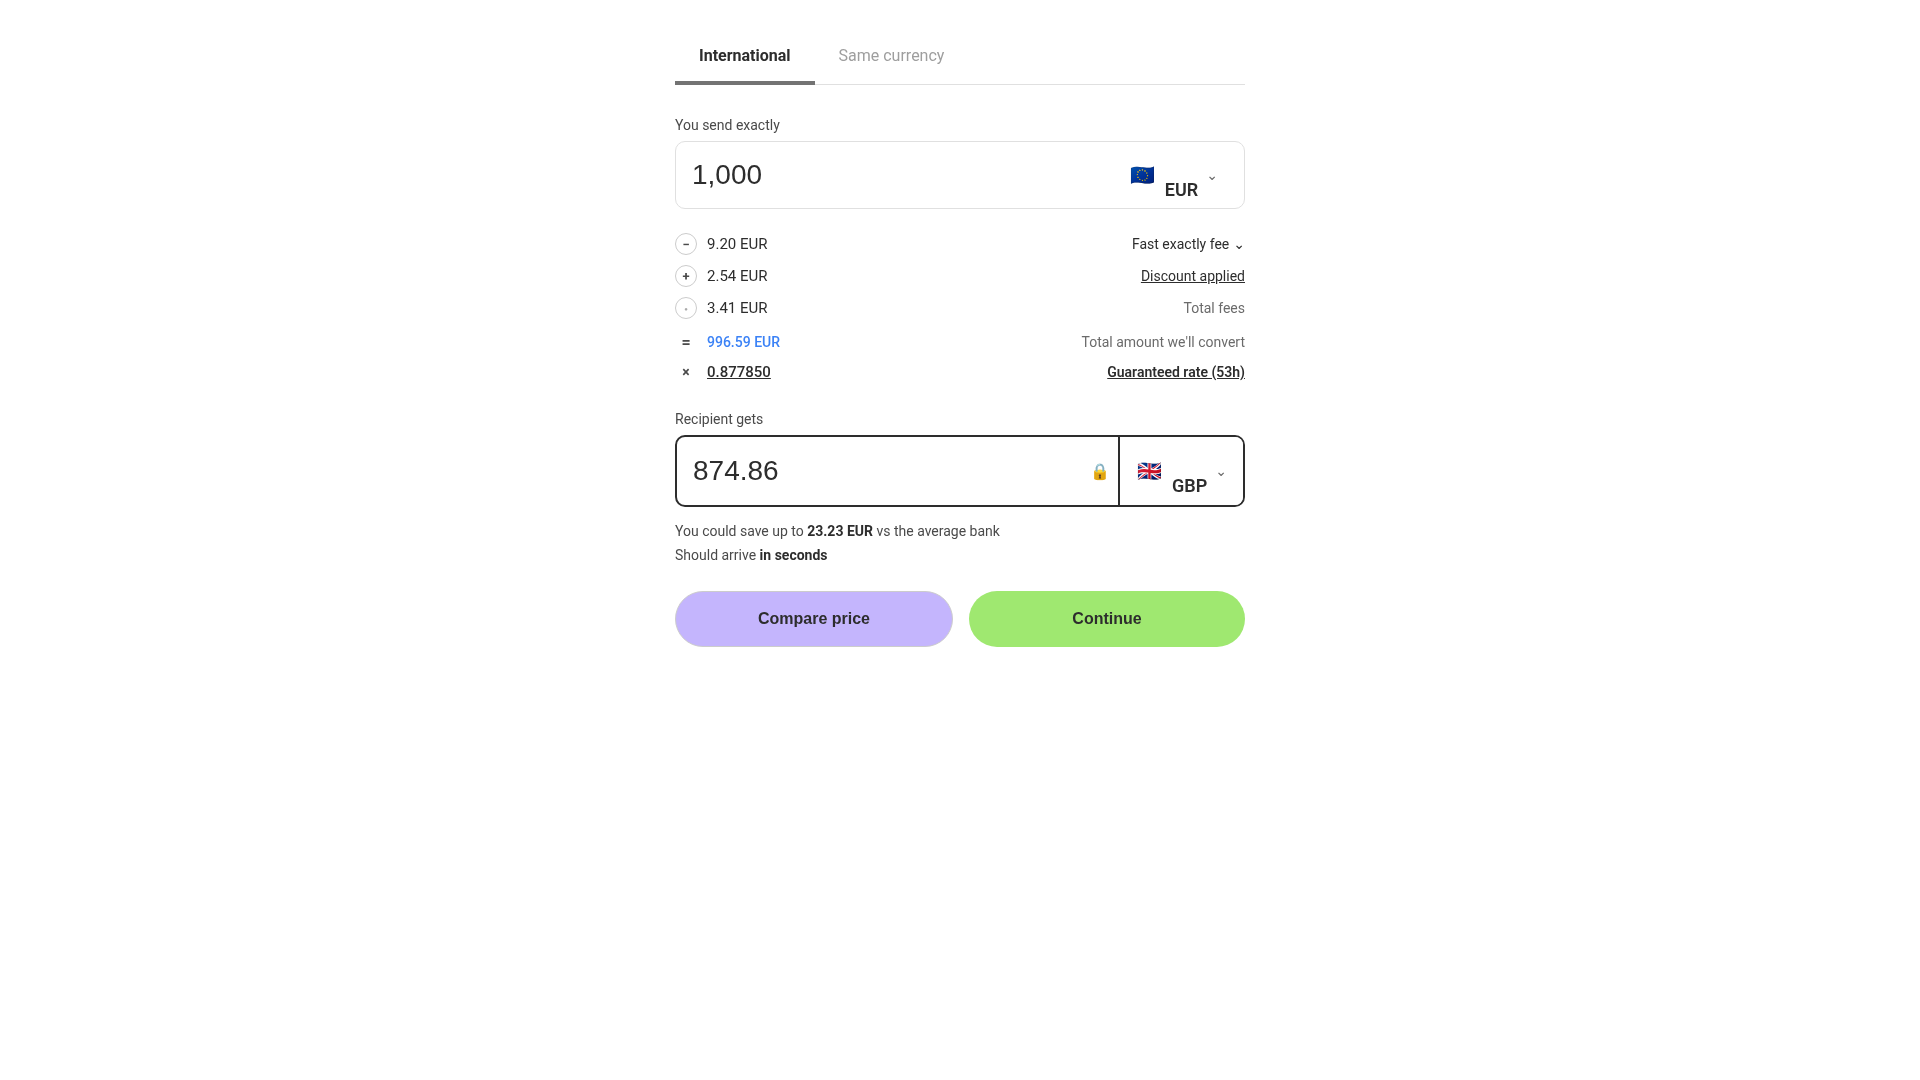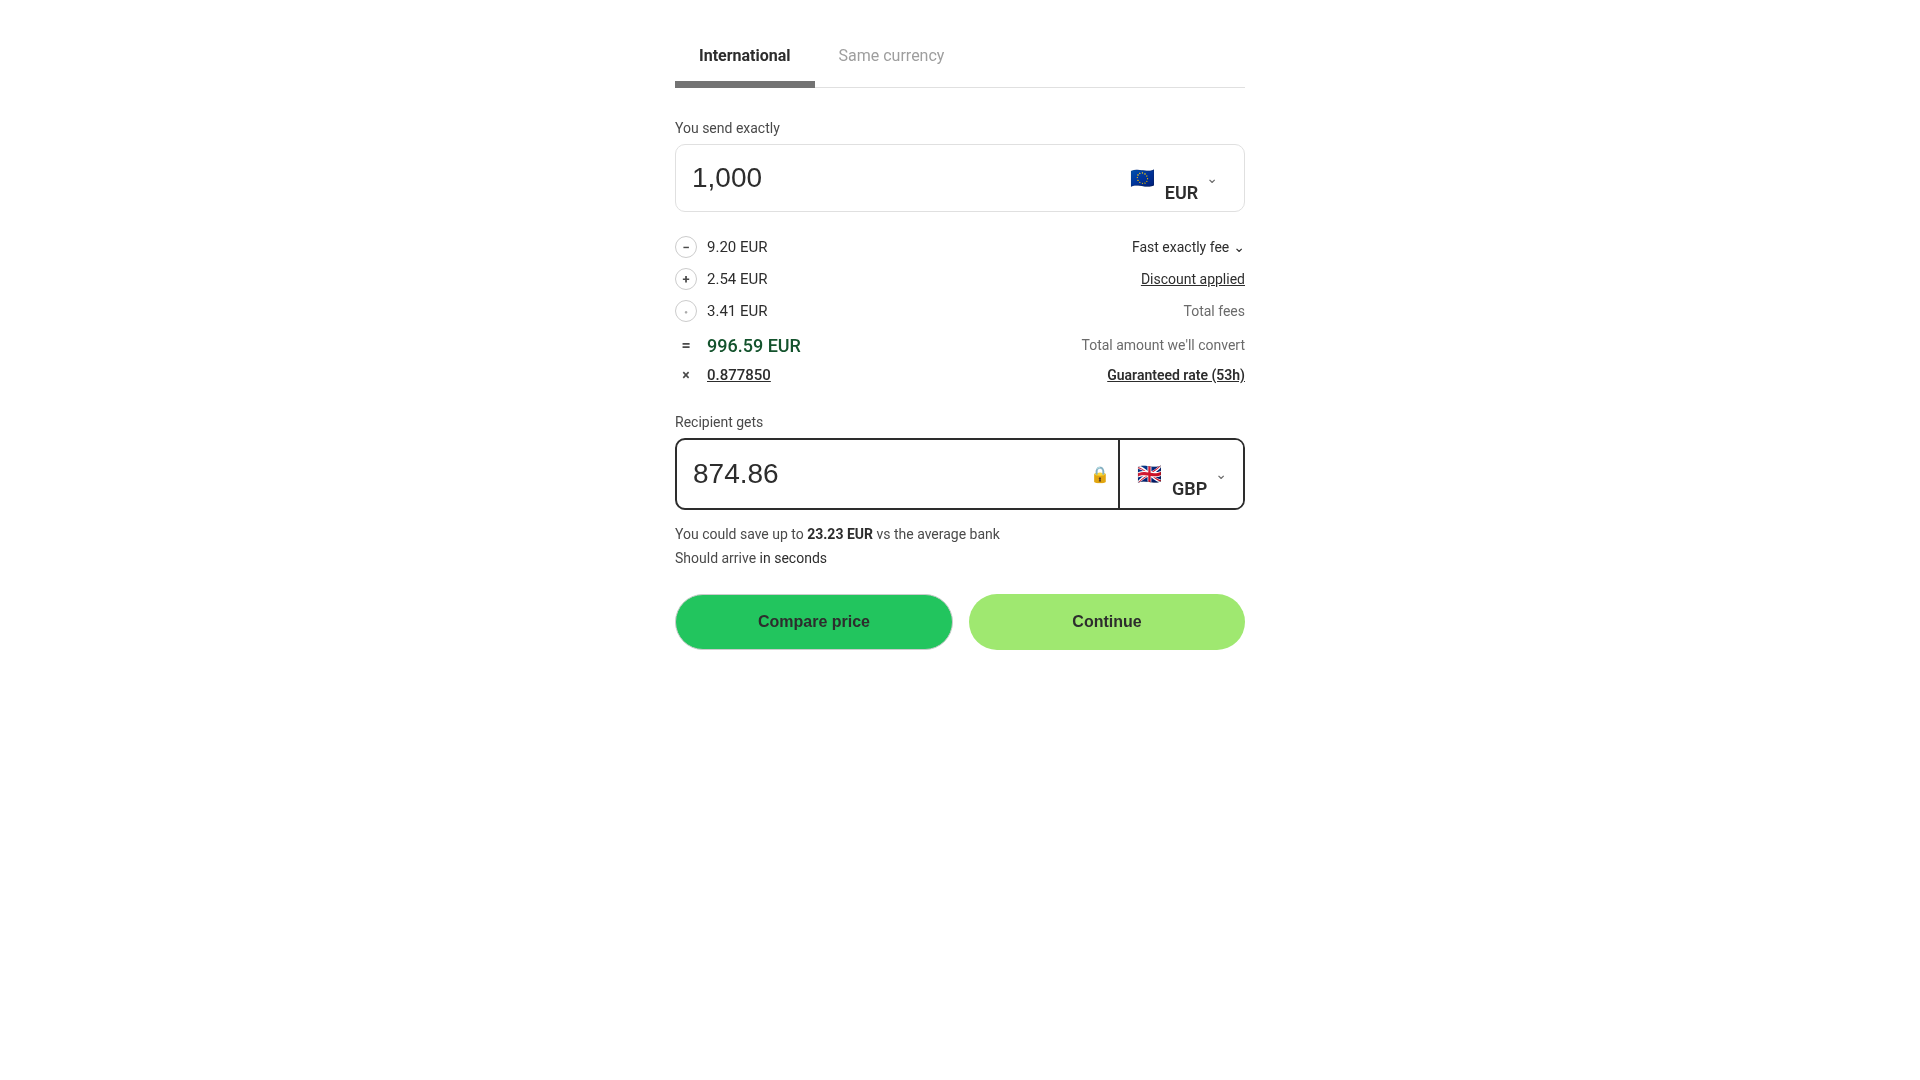--- a/index.html
+++ b/index.html
@@ -28,21 +28,21 @@
       font-size: 16px;
       cursor: pointer;
       color: #9e9e9e;
       border-bottom: 3px solid transparent;
       margin-bottom: -1px;
       font-weight: 400;
     }
     .tab.active {
       color: #2d2d2d;
       font-weight: 700;
-      border-bottom: 7px solid #737373;
+      border-bottom: 4px solid #737373;
     }
 
     
     .field-label {
       font-size: 14px;
       color: #4a4a4a;
       margin-bottom: 8px;
     }
 
     
@@ -171,22 +171,22 @@
       width: 22px;
       height: 22px;
       display: flex;
       align-items: center;
       justify-content: center;
       font-size: 16px;
       color: #4a4a4a;
       font-weight: 700;
     }
     .eq-amount {
-      font-size: 18px;
-      color: #14532d;
+      font-size: 14px;
+      color: #3b82f6;
       font-weight: 500;
       text-align: center;
     }
     .eq-right {
       font-size: 14px;
       color: #6b6b6b;
     }
 
     
     .rate-row {
@@ -276,35 +276,35 @@
     .savings-text strong {
       font-weight: 700;
       color: #2d2d2d;
     }
     .arrive-text {
       font-size: 14px;
       color: #4a4a4a;
       margin-bottom: 28px;
     }
     .arrive-text strong {
-      font-weight: 400;
+      font-weight: 700;
       color: #2d2d2d;
     }
 
     
     .buttons {
       display: flex;
       gap: 16px;
     }
     .btn-compare {
       flex: 1;
       height: 56px;
       border: 1px solid #ccc;
       border-radius: 40px;
-      background: #22c55e;
+      background: #c4b5fd;
       font-size: 16px;
       font-weight: 600;
       color: #2d2d2d;
       cursor: pointer;
     }
     .btn-continue {
       flex: 1;
       height: 56px;
       border: none;
       border-radius: 40px;

